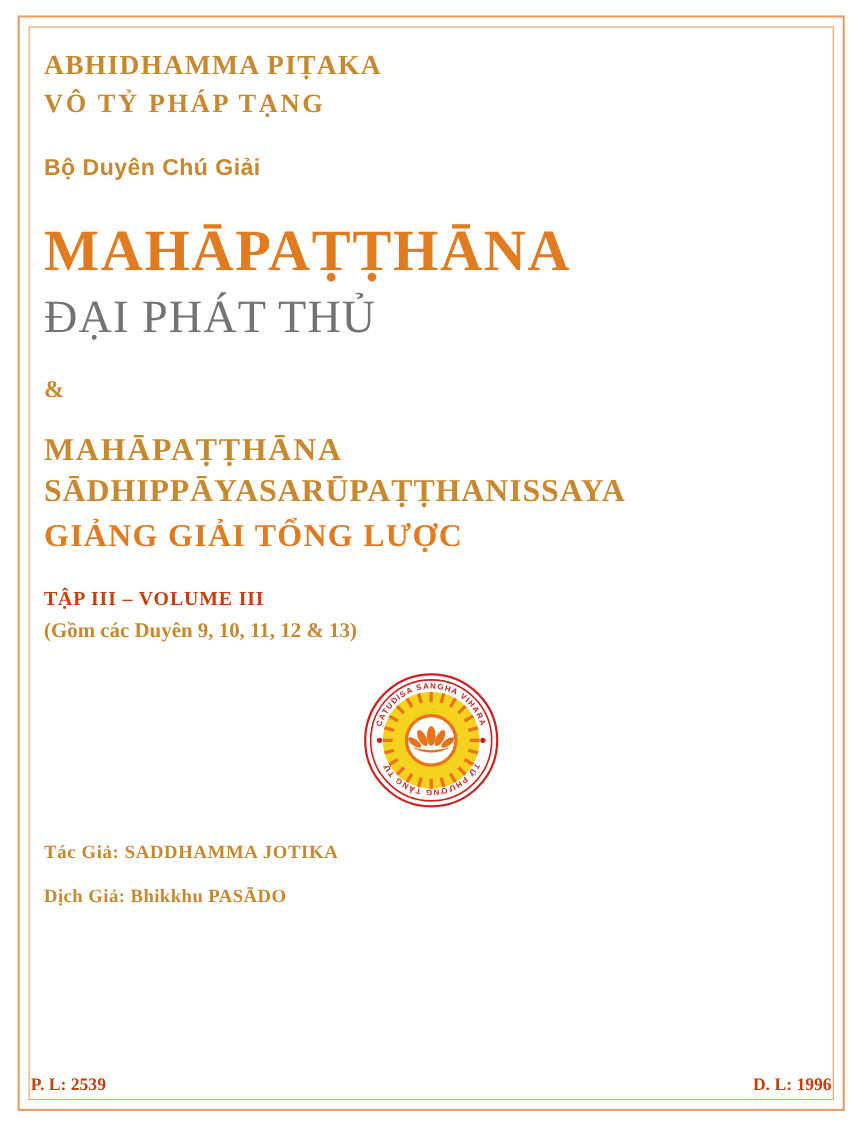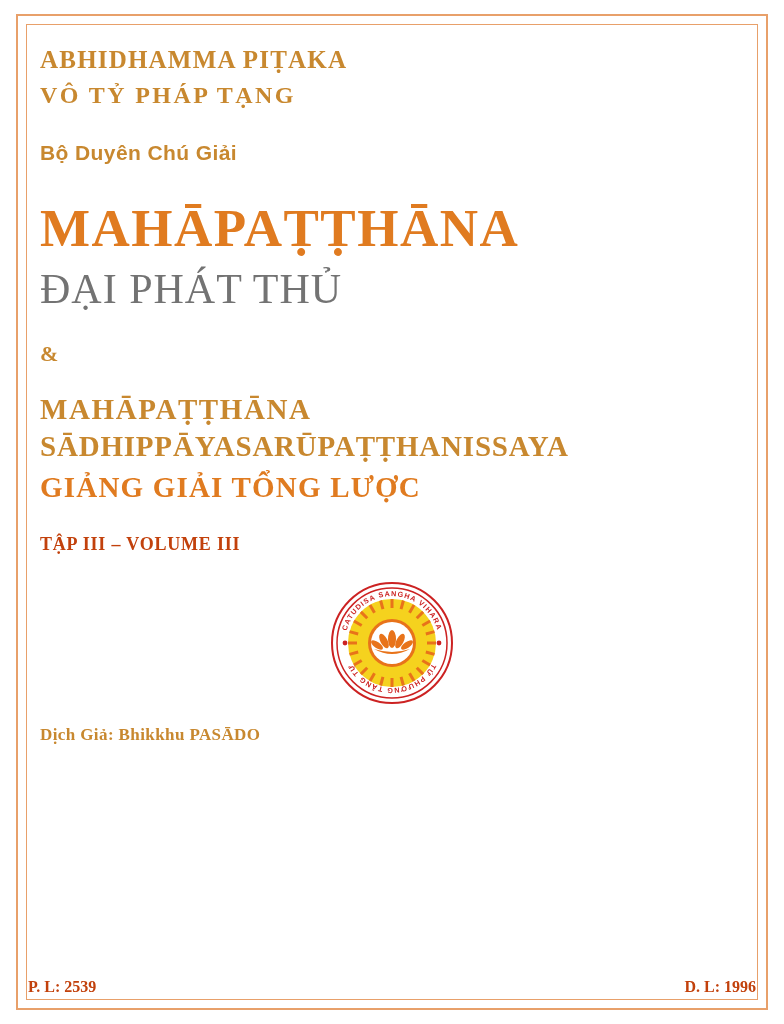--- a/index.html
+++ b/index.html
@@ -201,20 +201,21 @@
     <div class="title-main">MAHĀPAṬṬHĀNA</div>
     <div class="title-sub">ĐẠI PHÁT THỦ</div>
 
     <div class="amp">&amp;</div>
 
     <div class="pali-1">MAHĀPAṬṬHĀNA</div>
     <div class="pali-2">SĀDHIPPĀYASARŪPAṬṬHANISSAYA</div>
     <div class="viet-1">GIẢNG  GIẢI  TỔNG  LƯỢC</div>
 
     <div class="volume">TẬP III  –  VOLUME III</div>
+    <div class="volume-note">(Gồm các Duyên 9, 10, 11, 12 &amp; 13)</div>
 
     <div class="emblem-wrap">
       <div class="emblem">
         <svg viewBox="0 0 124 124" width="124" height="124" aria-hidden="true">
           <defs>
             <path id="arcTop" d="M 62,62 m -47,0 a 47,47 0 0 1 94,0" fill="none"></path>
             <path id="arcBottom" d="M 62,62 m 45,0 a 45,45 0 0 1 -90,0" fill="none"></path>
           </defs>
           <circle cx="62" cy="62" r="60" fill="#ffffff" stroke="#cc2222" stroke-width="2"></circle>
           <circle cx="62" cy="62" r="55" fill="#ffffff" stroke="#cc2222" stroke-width="1.5"></circle>
@@ -264,20 +265,21 @@
             <text>
               <textPath href="#arcBottom" startOffset="50%" text-anchor="middle">TỨ PHƯƠNG TĂNG TỰ</textPath>
             </text>
           </g>
           <circle cx="15" cy="62" r="2.4" fill="#cc2222"></circle>
           <circle cx="109" cy="62" r="2.4" fill="#cc2222"></circle>
         </svg>
       </div>
     </div>
 
+    <div class="author">Tác Giả:  SADDHAMMA  JOTIKA</div>
     <div class="translator">Dịch Giả:  Bhikkhu PASĀDO</div>
   </div>
 
   <div class="footer">
     <span>P. L: 2539</span>
     <span>D. L: 1996</span>
   </div>
 </div>
 
 </body></html>

